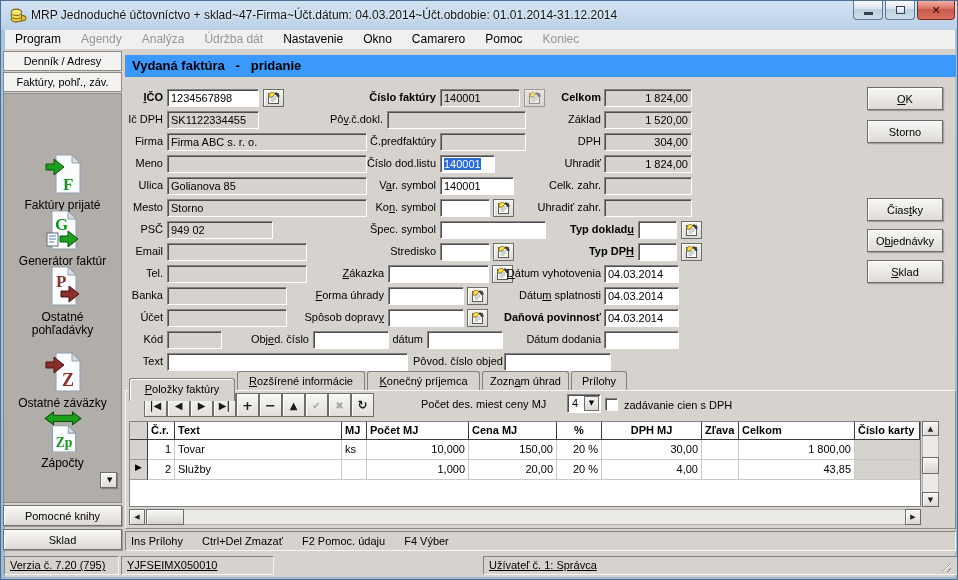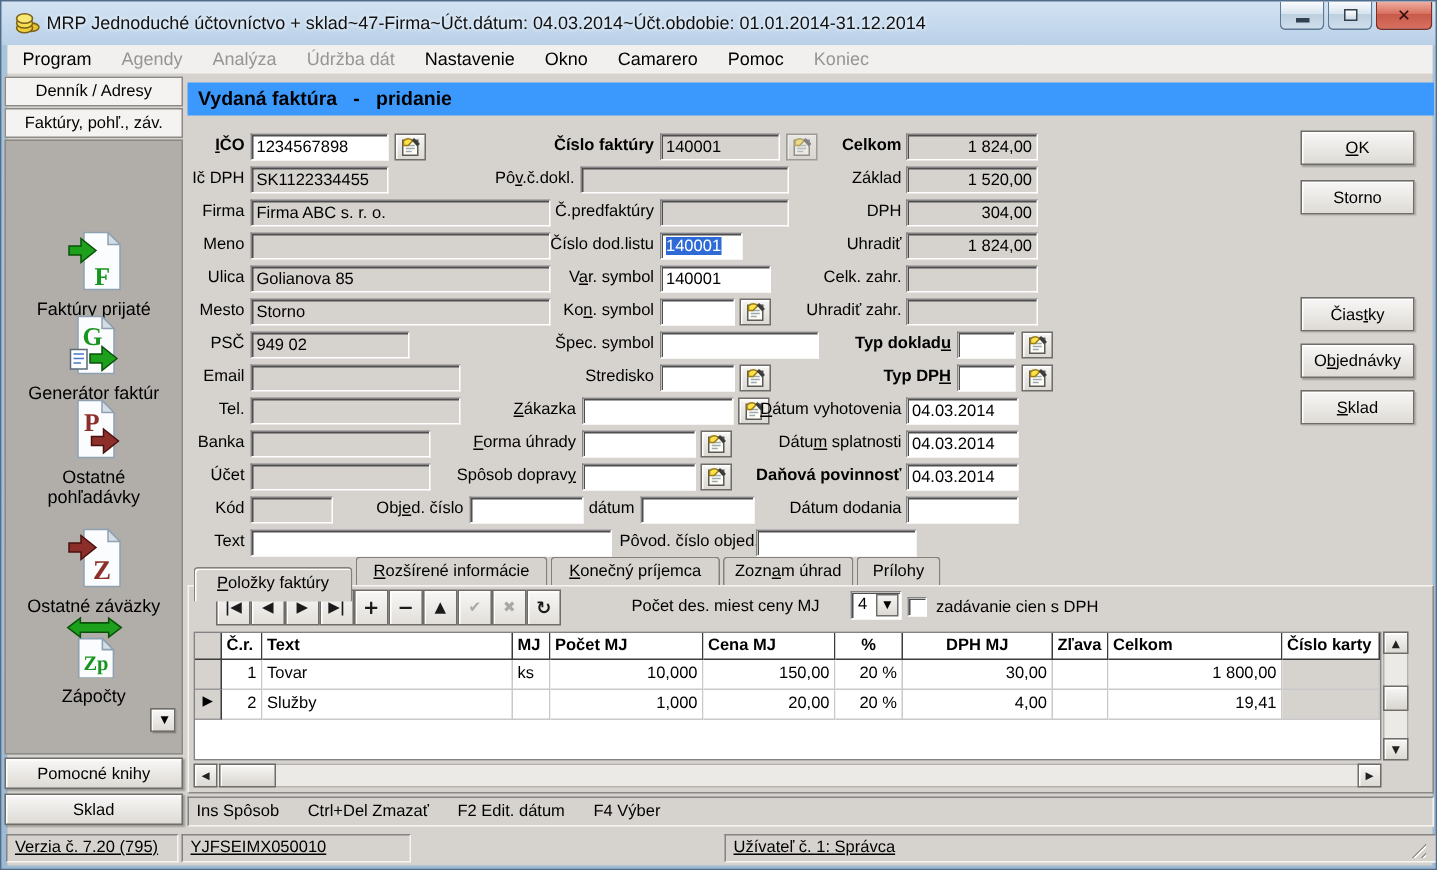--- a/index.html
+++ b/index.html
@@ -425,38 +425,38 @@
 
     <div class="td gut"><span>▶</span></div>
     <div class="td num">2</div>
     <div class="td">Služby</div>
     <div class="td"></div>
     <div class="td num">1,000</div>
     <div class="td num">20,00</div>
     <div class="td num">20 %</div>
     <div class="td num">4,00</div>
     <div class="td"></div>
-    <div class="td num">19,41</div>
+    <div class="td num">43,85</div>
     <div class="td karta"></div>
   </div>
 
   <div class="track" style="left:921px;top:420px;width:17px;height:86px"></div>
   <button class="sbtn" style="left:921px;top:420px;width:17px;height:15px">▲</button>
   <div class="thumb" style="left:921px;top:456px;width:17px;height:17px"></div>
   <button class="sbtn" style="left:921px;top:491px;width:17px;height:15px">▼</button>
 
   <div class="track" style="left:128px;top:508px;width:792px;height:16px"></div>
   <button class="sbtn" style="left:128px;top:508px;width:16px;height:16px">◀</button>
   <div class="thumb" style="left:145px;top:508px;width:38px;height:16px"></div>
   <button class="sbtn" style="left:904px;top:508px;width:16px;height:16px">▶</button>
 
   <div class="hintbar">
-    <span>Ins Spôsob</span>
+    <span>Ins Prílohy</span>
     <span>Ctrl+Del Zmazať</span>
-    <span>F2 Edit. dátum</span>
+    <span>F2 Pomoc. údaju</span>
     <span>F4 Výber</span>
   </div>
 
   <div class="spanel" style="left:3px;width:115px">Verzia č. 7.20 (795)</div>
   <div class="spanel" style="left:120px;width:153px">YJFSEIMX050010</div>
   <div class="spanel" style="left:482px;width:576px">Užívateľ č. 1: Správca</div>
   <div class="grip" style="right:6px;bottom:7px"></div>
 
 </div>
 

